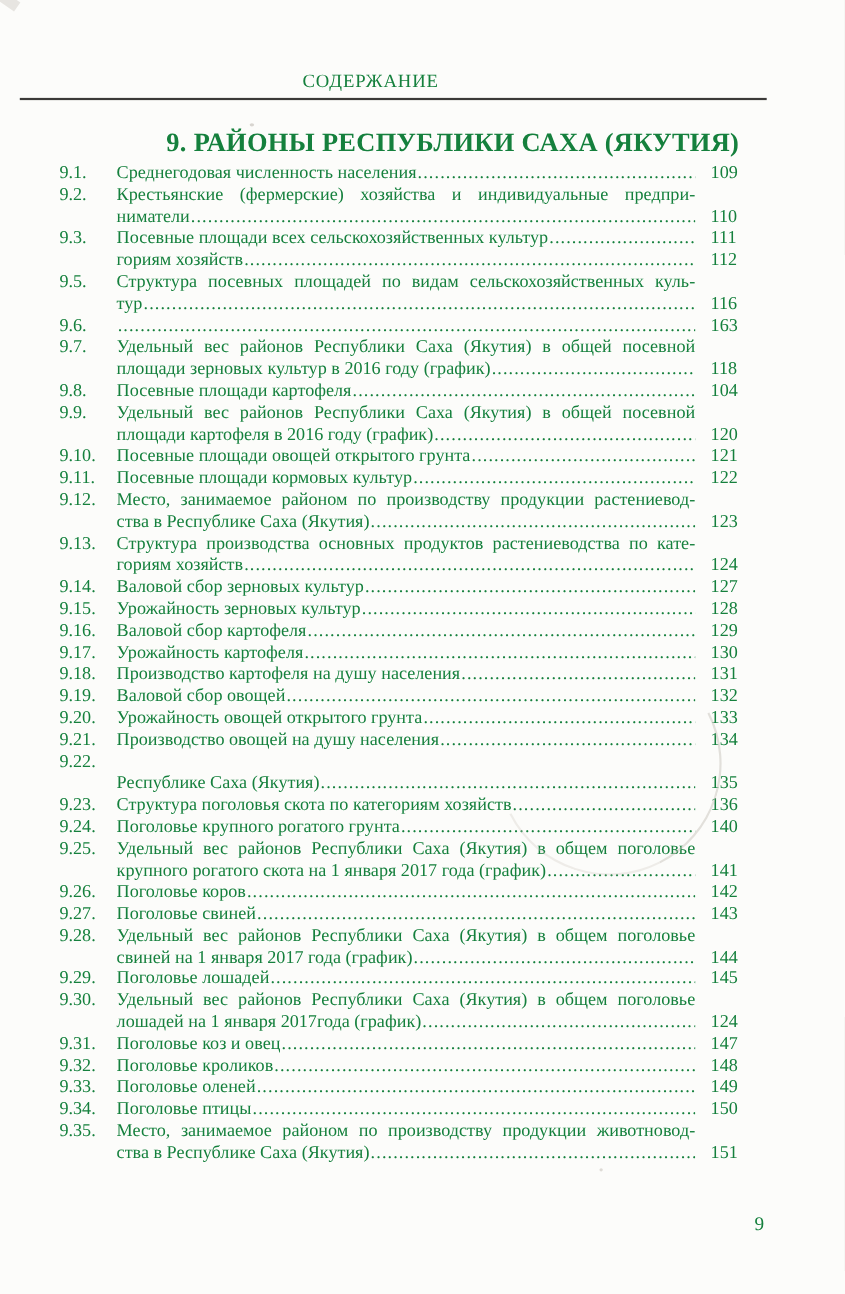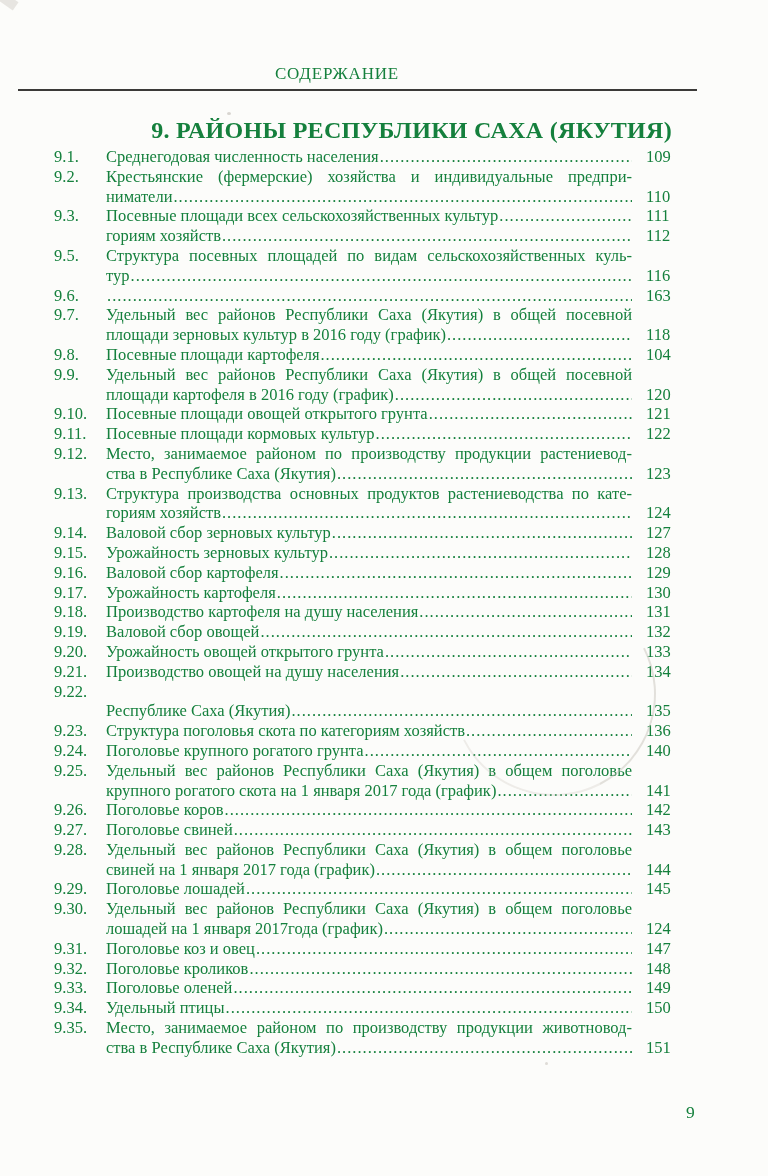--- a/index.html
+++ b/index.html
@@ -458,21 +458,21 @@
         <span class="num">9.33.</span>
         <span class="content final">
           <span class="txt">Поголовье оленей</span>
           <span class="leader">................................................................................................................................................................</span>
         </span>
         <span class="pg">149</span>
       </div>
       <div class="row">
         <span class="num">9.34.</span>
         <span class="content final">
-          <span class="txt">Удельный птицы</span>
+          <span class="txt">Поголовье птицы</span>
           <span class="leader">................................................................................................................................................................</span>
         </span>
         <span class="pg">150</span>
       </div>
       <div class="row">
         <span class="num">9.35.</span>
         <span class="content just">Место, занимаемое районом по производству продукции животновод-</span>
         <span class="pg"></span>
       </div>
       <div class="row">

